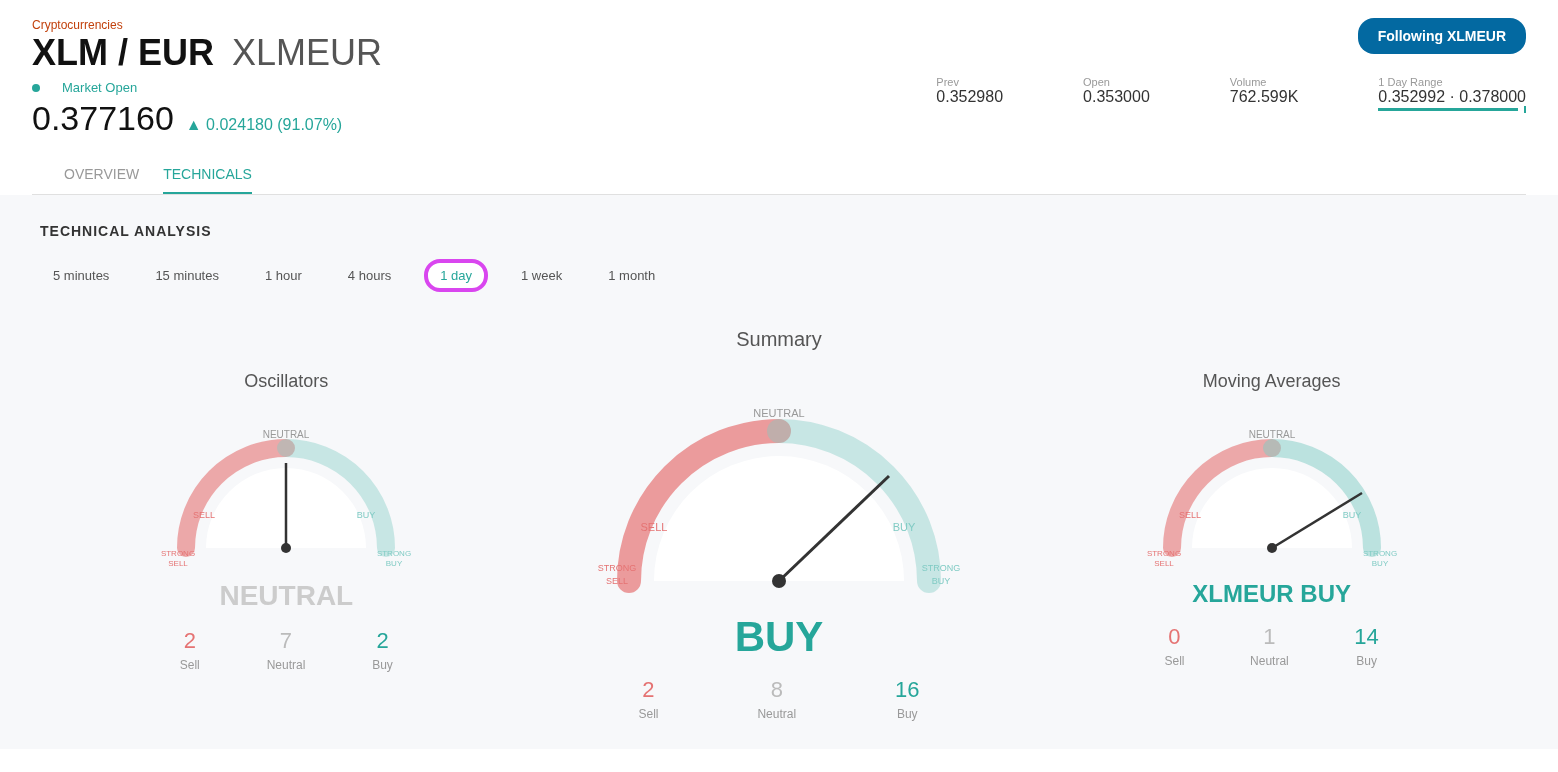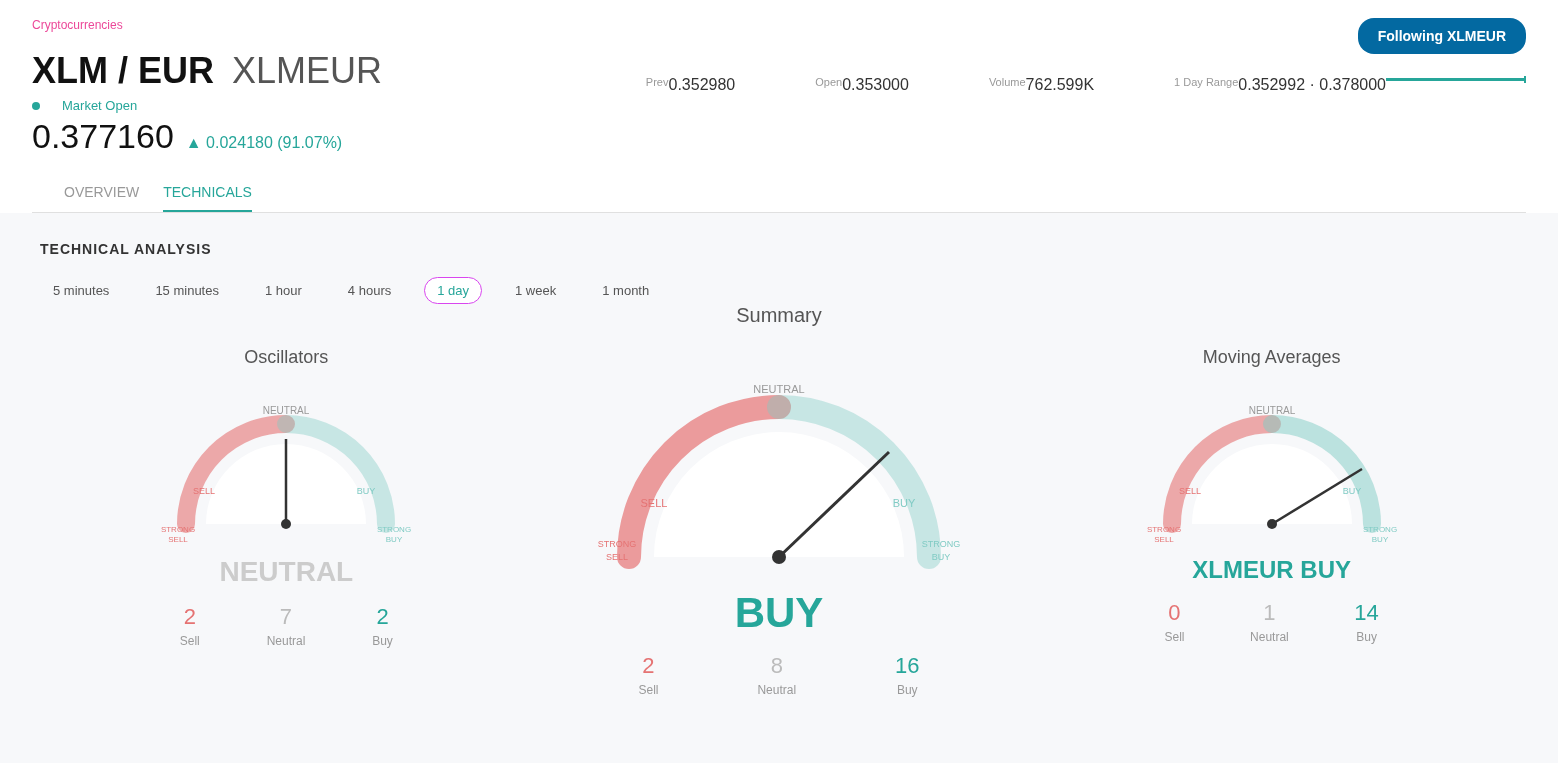--- a/index.html
+++ b/index.html
@@ -1,52 +1,52 @@
 <!DOCTYPE html>
 <html><head>
   <meta charset="utf-8">
   <style>
     * { box-sizing: border-box; margin: 0; padding: 0; }
     body { font-family: -apple-system, BlinkMacSystemFont, 'Segoe UI', sans-serif; background: #f0f3f5; color: #333; }
     .page { background: #fff; min-height: 772px; }
     
     
     .header { padding: 18px 32px 0; background: #fff; }
-    .breadcrumb { font-size: 12px; color: #ec4899; margin-bottom: 18px; }
+    .breadcrumb { font-size: 12px; color: #c2410c; margin-bottom: 0; }
     .title-row { display: flex; align-items: center; justify-content: space-between; }
     .title { font-size: 36px; font-weight: 700; color: #111; }
     .title span.ticker { font-weight: 300; color: #555; }
     .follow-btn { background: #0369a1; color: #fff; border: none; border-radius: 16px; padding: 10px 20px; font-size: 14px; font-weight: 600; cursor: pointer; }
     .market-open { display: flex; align-items: center; gap: 22px; font-size: 13px; color: #26a69a; }
     .dot { width: 8px; height: 8px; border-radius: 50%; background: #26a69a; display: inline-block; }
     
     .price-section { display: flex; align-items: baseline; gap: 12px; margin-top: 4px; }
     .price-main { font-size: 34px; font-weight: 300; color: #111; }
     .price-change { font-size: 16px; color: #26a69a; }
-    .stat-item { display: flex; }
+    .stat-item { display: flex; flex-direction: column; }
     .stat-label { font-size: 11px; color: #999; }
     .stat-value { font-size: 16px; color: #333; font-weight: 400; }
     
     .range-bar-container { margin-top: 2px; position: relative; height: 3px; }
     .range-bar { height: 3px; background: #26a69a; width: 120px; }
     .range-marker { position: absolute; right: 0; top: -2px; width: 2px; height: 7px; background: #26a69a; }
     
     
     .tabs { display: flex; gap: 24px; padding: 0 32px; margin-top: 16px; border-bottom: 1px solid #e0e0e0; }
     .tab { padding: 12px 0 10px; font-size: 14px; color: #999; cursor: pointer; border-bottom: 2px solid transparent; }
     .tab.active { color: #26a69a; border-bottom: 2px solid #26a69a; font-weight: 500; }
     
     
     .content { padding: 28px 40px; background: #f7f8fa; min-height: 550px; }
     .section-title { font-size: 14px; font-weight: 700; letter-spacing: 1px; color: #333; margin-bottom: 20px; }
     
     
-    .time-filters { display: flex; gap: 20px; align-items: center; }
+    .time-filters { display: flex; gap: 20px; align-items: center; margin-bottom: 36px; }
     .time-btn { font-size: 13px; color: #555; cursor: pointer; padding: 5px 12px; border-radius: 16px; border: 1px solid transparent; background: none; }
-    .time-btn.active { border: 1px solid #d946ef; color: #26a69a; background: #fff; }
+    .time-btn.active { border: 4px solid #d946ef; color: #26a69a; background: #fff; }
     
     
     .gauges-container { display: flex; gap: 0; justify-content: space-between; }
     .gauge-section { flex: 1; display: flex; flex-direction: column; align-items: center; }
     .gauge-title { font-size: 18px; color: #555; margin-bottom: 16px; }
     .summary-title { font-size: 20px; color: #555; text-align: center; margin-bottom: 20px; }
     .gauge-result { font-size: 28px; font-weight: 700; text-align: center; margin-top: 12px; }
     .gauge-result.neutral { color: #ccc; }
     .gauge-result.buy { color: #26a69a; }
     .gauge-result.strong-buy { color: #26a69a; font-size: 24px; }

